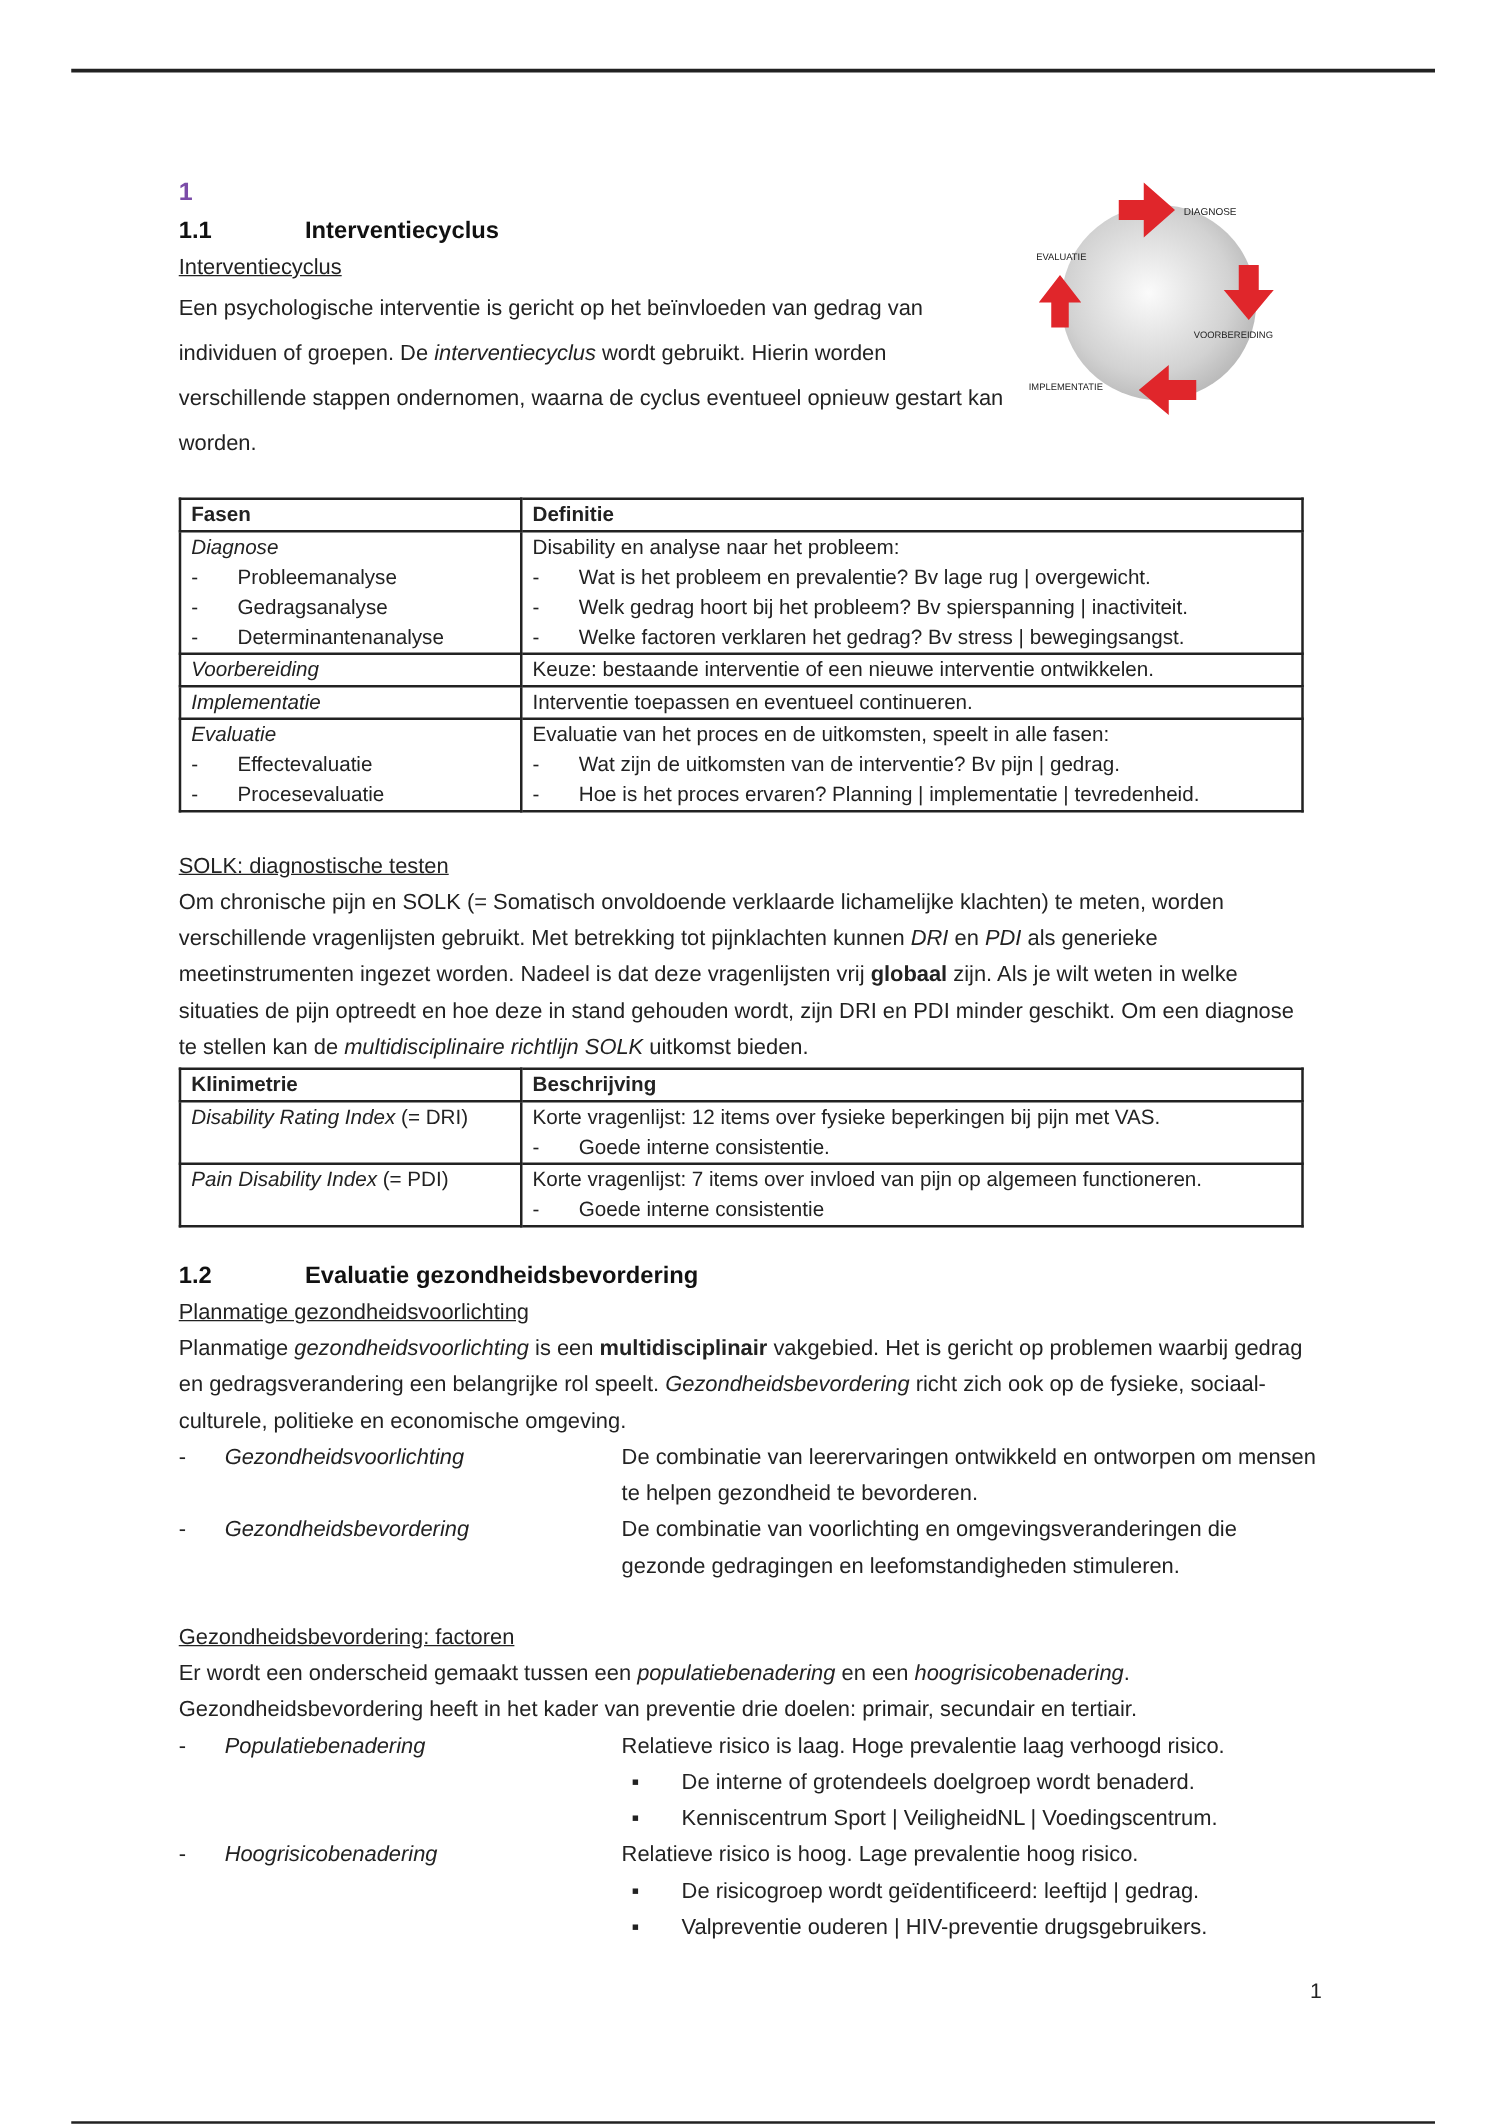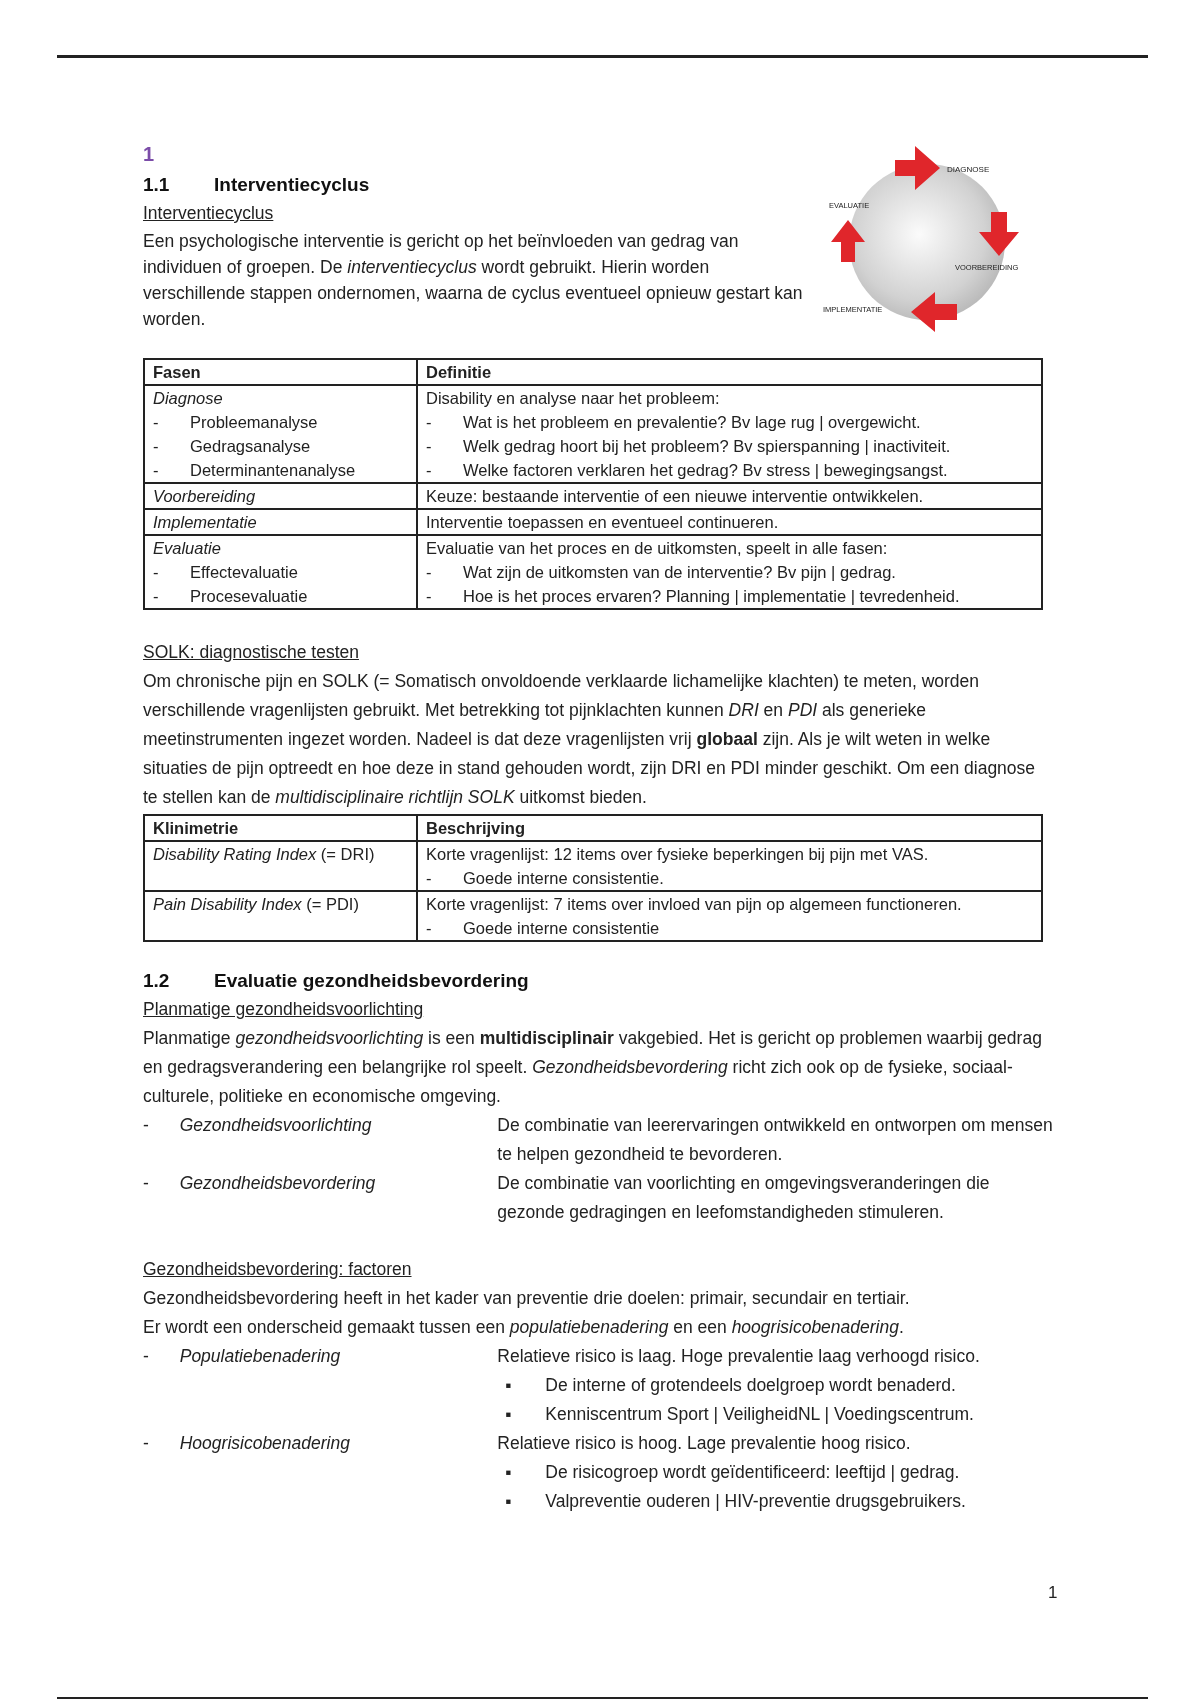--- a/index.html
+++ b/index.html
@@ -3,21 +3,21 @@
 <meta charset="utf-8">
 <style>
   html, body { margin: 0; padding: 0; background: #ffffff; }
   body { width: 1200px; height: 1700px; position: relative; overflow: hidden;
          font-family: "Liberation Sans", sans-serif; color: #222; }
   .rule-top { position: absolute; left: 57px; top: 55px; width: 1091px; height: 3px; background: #222; }
   .rule-bottom { position: absolute; left: 57px; top: 1697px; width: 1091px; height: 2px; background: #222; }
   .page { position: absolute; left: 143px; top: 140px; width: 910px; font-size: 17.5px; line-height: 29px; }
   .h1 { color: #7b4ca8; font-weight: bold; font-size: 20px; height: 30px; display: flex; }
   .h1 .num, .h2 .num { width: 71px; display: inline-block; }
-  .h2 { font-weight: bold; font-size: 19px; height: 29px; display: flex; color: #111; }
+  .h2 { font-weight: bold; font-size: 19px; height: 29px; display: flex; color: #111; gap: 30px; }
   .uh { text-decoration: underline; height: 29px; }
   p { margin: 0; }
   .intro-wrap { position: relative; }
   .intro-text { width: 660px; }
   .cycle { position: absolute; left: 672px; top: -28px; width: 230px; height: 200px; }
   table.grid { border-collapse: collapse; width: 900px; font-size: 16.5px; line-height: 24px; }
   table.grid td, table.grid th { border: 2px solid #222; vertical-align: top; padding: 0 8px; text-align: left; }
   table.grid th { font-weight: bold; margin-left: 10px; }
   table.grid .c1 { width: 255px; }
   .it { font-style: italic; }
@@ -43,21 +43,21 @@
   <div class="h1">
     <span class="num">1</span>
   </div>
 
   <div class="intro-wrap">
     <div class="h2">
       <span class="num">1.1</span>
       <span>Interventiecyclus</span>
     </div>
     <div class="uh">Interventiecyclus</div>
-    <p class="intro-text" style="line-height:26px;"><span>Een psychologische interventie is gericht op het beïnvloeden van gedrag van individuen of groepen. De </span><span class="it">interventiecyclus</span><span> wordt gebruikt. Hierin worden verschillende stappen ondernomen, waarna de cyclus eventueel opnieuw gestart kan worden.</span></p>
+    <p class="intro-text" style="line-height:36px;"><span>Een psychologische interventie is gericht op het beïnvloeden van gedrag van individuen of groepen. De </span><span class="it">interventiecyclus</span><span> wordt gebruikt. Hierin worden verschillende stappen ondernomen, waarna de cyclus eventueel opnieuw gestart kan worden.</span></p>
 
     <svg class="cycle" viewBox="0 0 230 200">
       <defs>
         <radialGradient id="sph" cx="45%" cy="45%" r="60%">
           <stop offset="0%" stop-color="#fbfbfb"></stop>
           <stop offset="70%" stop-color="#d2d2d2"></stop>
           <stop offset="100%" stop-color="#b5b5b5"></stop>
         </radialGradient>
       </defs>
       <circle cx="112" cy="100" r="78" fill="url(#sph)"></circle>
@@ -201,22 +201,22 @@
   </div>
   <div class="deflist">
     <span class="dash">-</span>
     <span class="term">Gezondheidsbevordering</span>
     <span class="def">De combinatie van voorlichting en omgevingsveranderingen die gezonde gedragingen en leefomstandigheden stimuleren.</span>
   </div>
 
   <div class="gap"></div>
 
   <div class="uh">Gezondheidsbevordering: factoren</div>
+  <p><span>Er wordt een onderscheid gemaakt tussen een </span><span class="it">populatiebenadering</span><span> en een </span><span class="it">hoogrisicobenadering</span><span>.</span></p>
   <p>Gezondheidsbevordering heeft in het kader van preventie drie doelen: primair, secundair en tertiair.</p>
-  <p><span>Er wordt een onderscheid gemaakt tussen een </span><span class="it">populatiebenadering</span><span> en een </span><span class="it">hoogrisicobenadering</span><span>.</span></p>
 
   <div class="deflist">
     <span class="dash">-</span>
     <span class="term">Populatiebenadering</span>
     <div class="def">
       <div>Relatieve risico is laag. Hoge prevalentie laag verhoogd risico.</div>
       <div class="sq">
           <span class="sqb">▪</span>
           <span>De interne of grotendeels doelgroep wordt benaderd.</span>
         </div>

